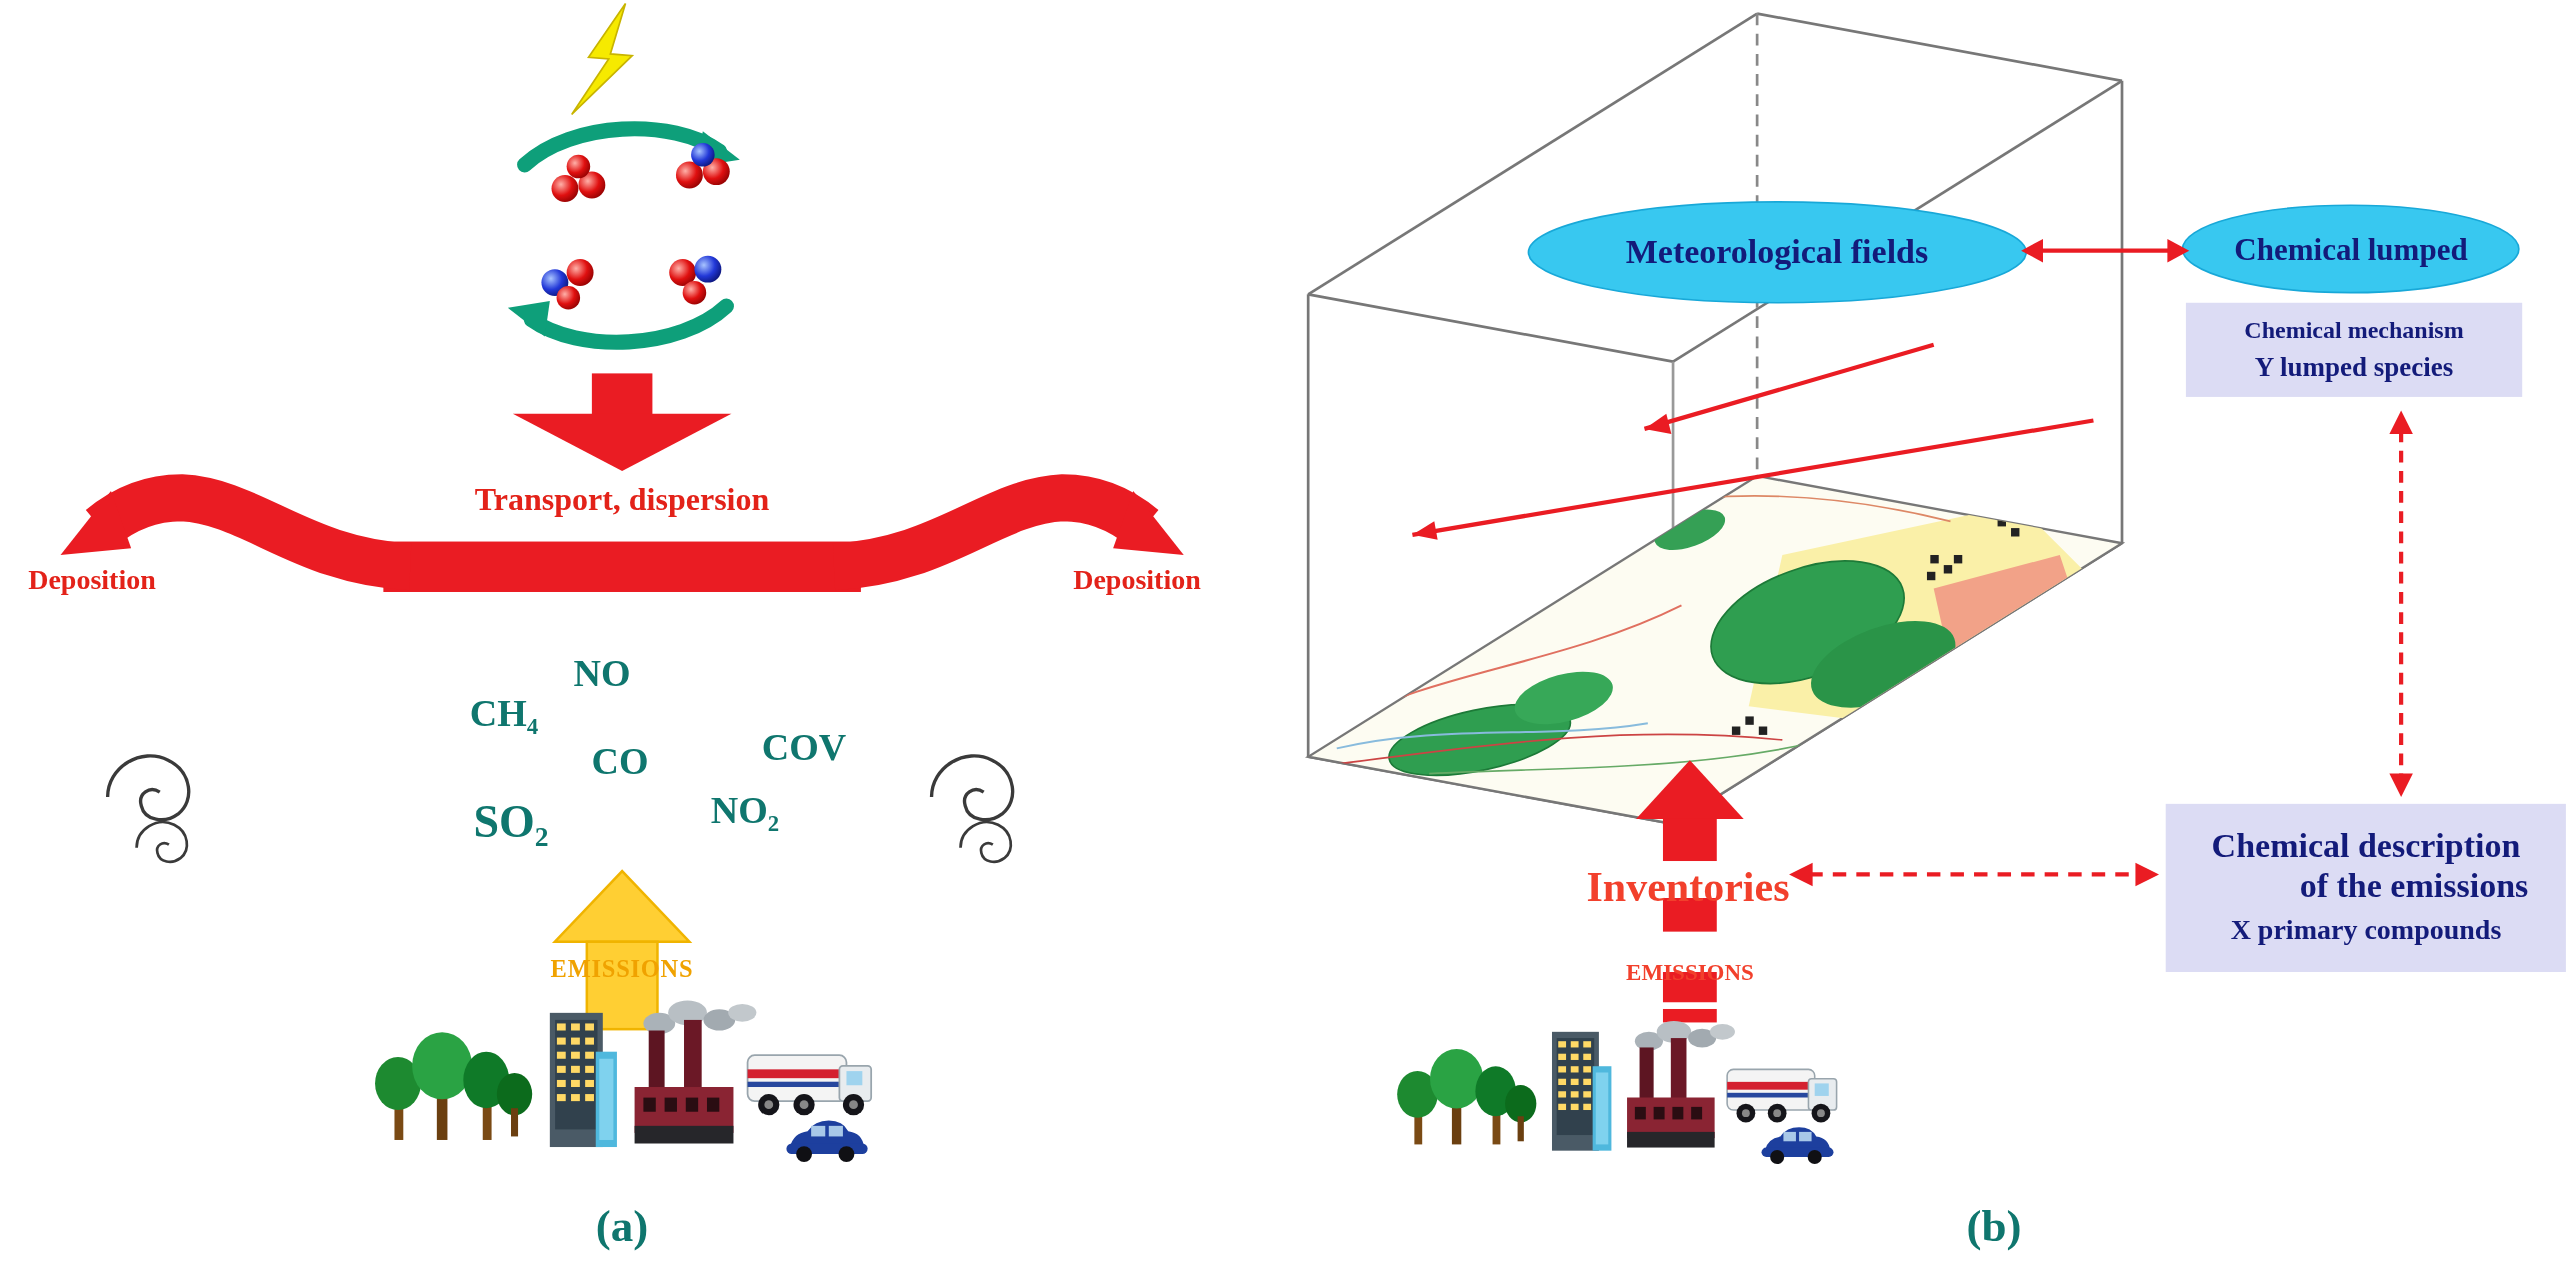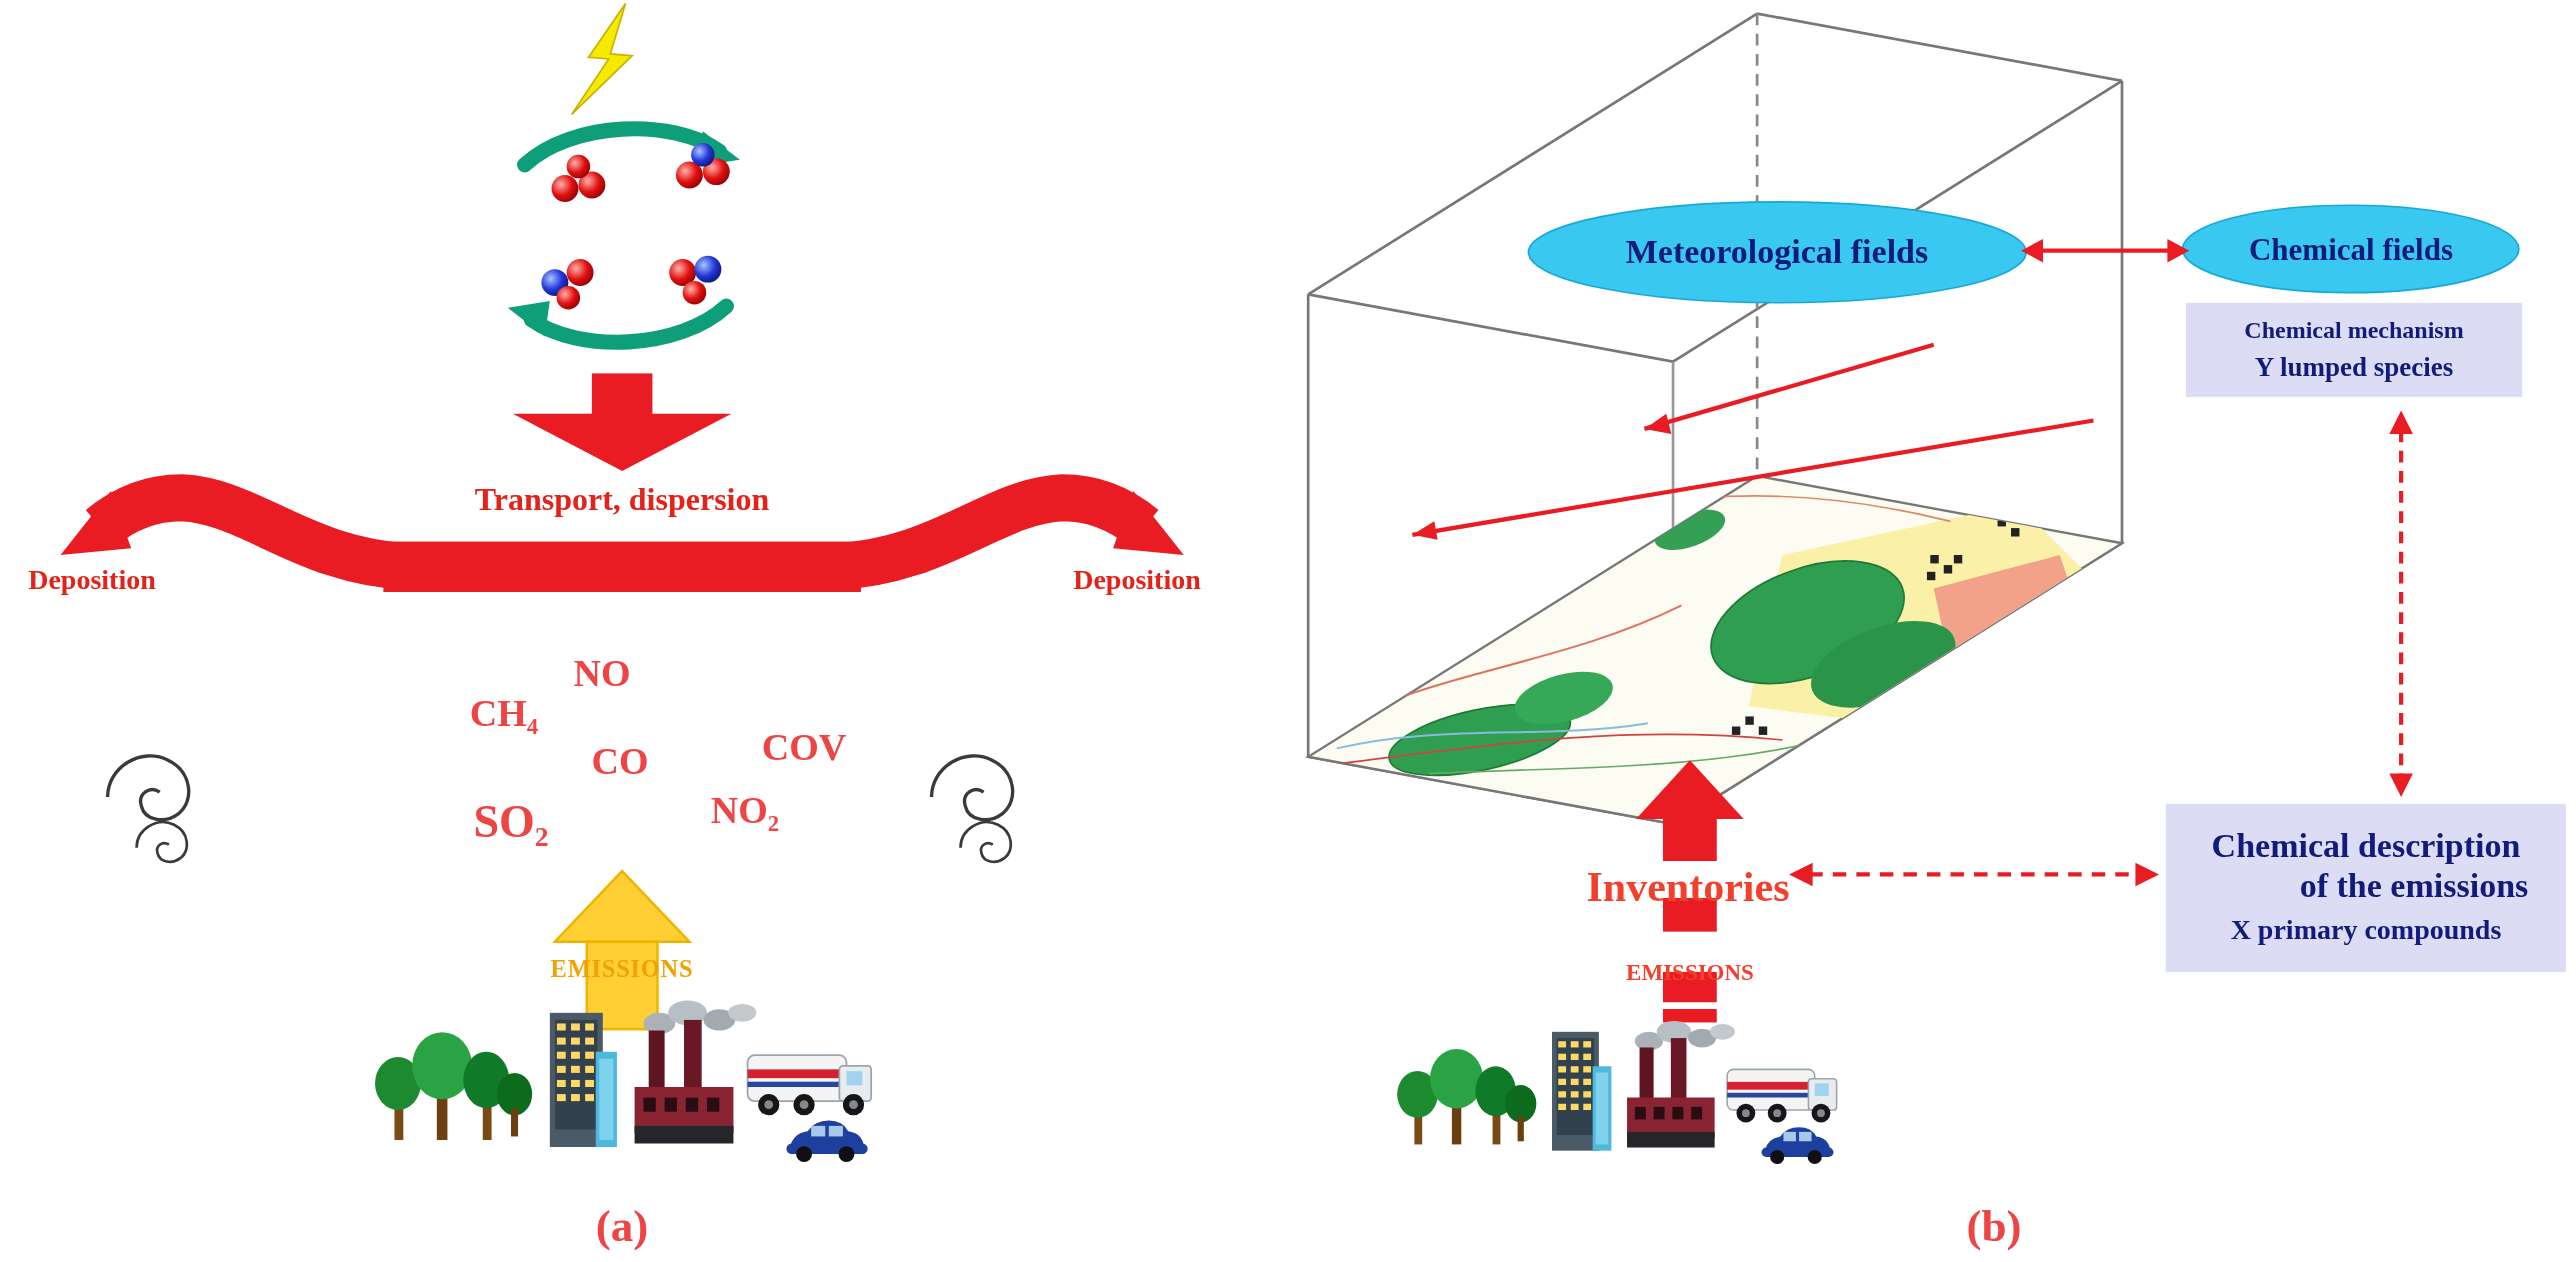--- a/index.html
+++ b/index.html
@@ -15,21 +15,21 @@
     position:absolute;
     transform:translate(-50%,-50%);
     font-weight:bold;
     white-space:nowrap;
     line-height:1;
   }
   .c-red{color:#e32219;text-align:center;}
   .c-navy{color:#131b7a;}
   .c-orange{color:#f0a200;}
   .c-inv{color:#f2402c;margin-top:9px;}
-  .c-black{color:#ef4444;}
+  .c-black{color:#0f766e;}
 </style>
 </head>
 <body>
 
 <div class="canvas">
 
   <svg class="fig" width="2576" height="1263" viewBox="0 0 1532 751" xmlns="http://www.w3.org/2000/svg" xmlns:xlink="http://www.w3.org/1999/xlink">
 
     <defs>
       <radialGradient id="redG" cx="35%" cy="35%" r="75%">
@@ -294,21 +294,21 @@
   <div class="lbl c-black" style="left:504px;top:713px;font-size:38px;">CH₄</div>
   <div class="lbl c-black" style="left:620px;top:761px;font-size:38px;text-align:center;">CO</div>
   <div class="lbl c-black" style="left:804px;top:747px;font-size:38px;text-align:right;">COV</div>
   <div class="lbl c-black" style="left:511px;top:822px;font-size:46px;">SO₂</div>
   <div class="lbl c-black" style="left:745px;top:810px;font-size:38px;">NO₂</div>
 
   <div class="lbl c-orange" style="left:622px;top:969px;font-size:24.4px;letter-spacing:0.8px;">EMISSIONS</div>
   <div class="lbl c-black" style="left:622px;top:1226px;font-size:45px;">(a)</div>
 
   <div class="lbl c-navy" style="left:1777px;top:252px;font-size:34px;">Meteorological fields</div>
-  <div class="lbl c-navy" style="left:2351px;top:249px;font-size:31px;">Chemical fields</div>
+  <div class="lbl c-navy" style="left:2351px;top:249px;font-size:31px;">Chemical lumped</div>
   <div class="lbl c-navy" style="left:2354px;top:330px;font-size:24px;">Chemical mechanism</div>
   <div class="lbl c-navy" style="left:2354px;top:367px;font-size:27px;">Y lumped species</div>
 
   <div class="lbl c-navy" style="left:2366px;top:846px;font-size:34px;">Chemical description</div>
   <div class="lbl c-navy" style="left:2366px;top:886px;font-size:34px;margin-left:48px;">of the emissions</div>
   <div class="lbl c-navy" style="left:2366px;top:930px;font-size:28px;">X primary compounds</div>
 
   <div class="lbl c-inv" style="left:1688px;top:878px;font-size:42px;font-weight:600;">Inventories</div>
   <div class="lbl c-inv" style="left:1690px;top:963px;font-size:23px;">EMISSIONS</div>
   <div class="lbl c-black" style="left:1994px;top:1226px;font-size:45px;">(b)</div>

